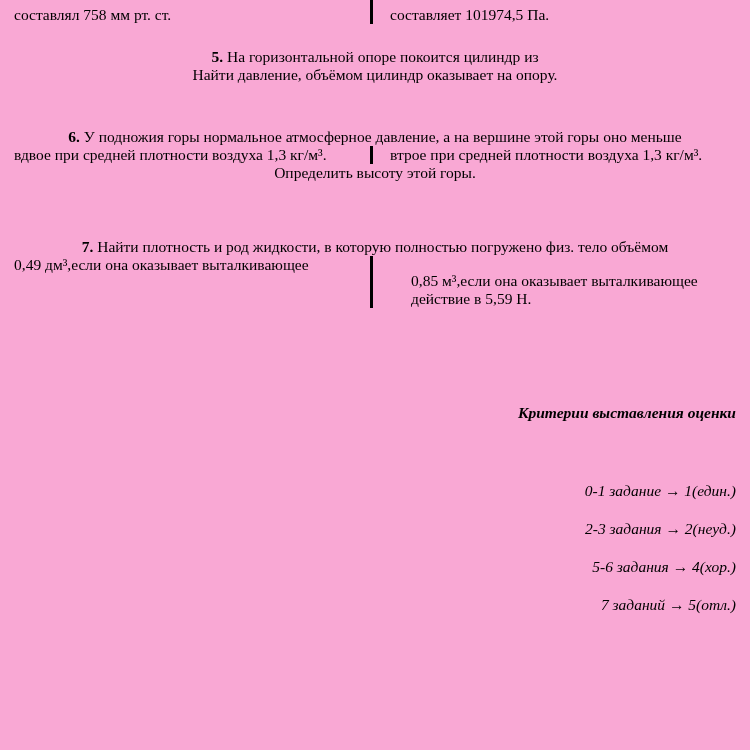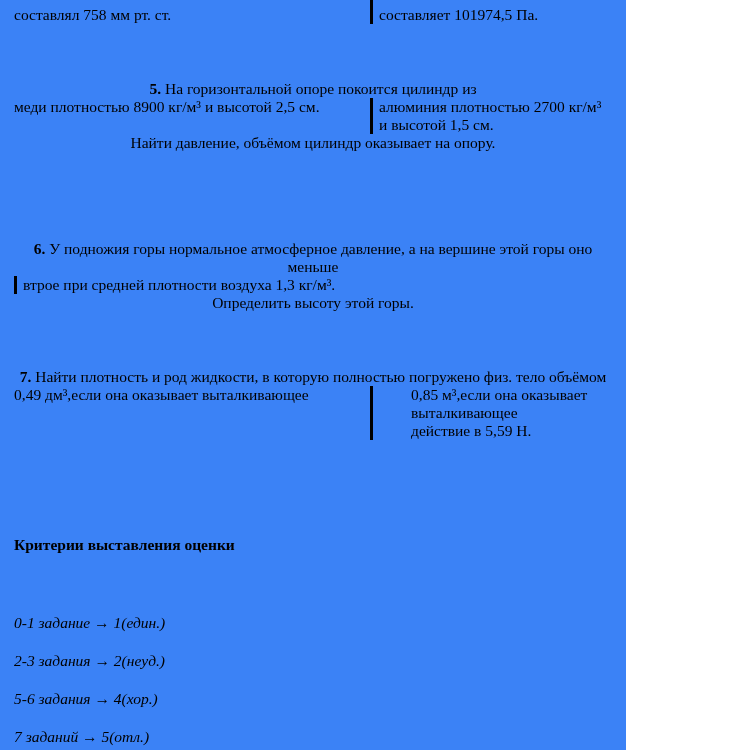--- a/index.html
+++ b/index.html
@@ -1,76 +1,73 @@
 <!DOCTYPE html>
 <html><head>
 <meta charset="utf-8">
 <style>
   html, body { margin: 0; padding: 0; background: #ffffff; }
   .page {
     position: relative;
-    width: 626px;
+    width: 750px;
     height: 750px;
-    background: #3b82f6;
+    background: #f9a8d4;
     font-family: "Liberation Serif", serif;
     font-size: 15.5px;
     line-height: 18px;
     color: #000000;
     box-sizing: border-box;
     padding: 0 14px;
     overflow: hidden;
   }
   .two-col { display: flex; align-items: stretch; }
   .col-left { width: 356px; }
   .divider { width: 3px; background: #000; flex: 0 0 3px; }
-  .col-right { flex: 1; padding-left: 6px; }
+  .col-right { flex: 1; padding-left: 17px; }
   .header-row { padding-top: 6px; }
   .header-row .divider { margin-top: -6px; }
   .centered { text-align: center; margin: 0; }
   .num { font-weight: bold; }
-  .problem-5 { margin-top: 56px; }
-  .problem-6 { margin-top: 88px; }
+  .problem-5 { margin-top: 24px; }
+  .problem-6 { margin-top: 44px; }
   .problem-7 { margin-top: 56px; }
   .problem p, .problem .two-col { margin: 0; }
-  .p7-right { padding-left: 38px; }
+  .p7-right { padding-left: 38px; margin-top: 16px; }
   .criteria-title {
     margin-top: 96px;
-    text-align: left;
+    text-align: right;
     font-weight: bold;
+    font-style: italic;
   }
-  .criteria-list { margin-top: 60px; text-align: left; }
+  .criteria-list { margin-top: 60px; text-align: right; }
   .criteria-item {
     font-style: italic;
     margin: 0 0 20px 0;
   }
 </style>
 </head>
 <body>
 
 <div class="page">
 
   <div class="two-col header-row">
     <div class="col-left">составлял 758 мм рт. ст.</div>
     <div class="divider"></div>
     <div class="col-right">составляет 101974,5 Па.</div>
   </div>
 
   <div class="problem problem-5">
     <p class="centered"><span class="num">5.</span> <span>На горизонтальной опоре покоится цилиндр из</span></p>
-    <div class="two-col">
-      <div class="col-left">меди плотностью 8900 кг/м³ и высотой 2,5 см.</div>
-      <div class="divider"></div>
-      <div class="col-right">алюминия плотностью 2700 кг/м³ и высотой 1,5 см.</div>
-    </div>
     <p class="centered">Найти давление, объёмом цилиндр оказывает на опору.</p>
   </div>
 
   <div class="problem problem-6">
     <p class="centered"><span class="num">6.</span> <span>У подножия горы нормальное атмосферное давление, а на вершине этой горы оно меньше</span></p>
     <div class="two-col">
+      <div class="col-left">вдвое при средней плотности воздуха 1,3 кг/м³.</div>
       <div class="divider"></div>
       <div class="col-right">втрое при средней плотности воздуха 1,3 кг/м³.</div>
     </div>
     <p class="centered">Определить высоту этой горы.</p>
   </div>
 
   <div class="problem problem-7">
     <p class="centered"><span class="num">7.</span> <span>Найти плотность и род жидкости, в которую полностью погружено физ. тело объёмом</span></p>
     <div class="two-col">
       <div class="col-left">

